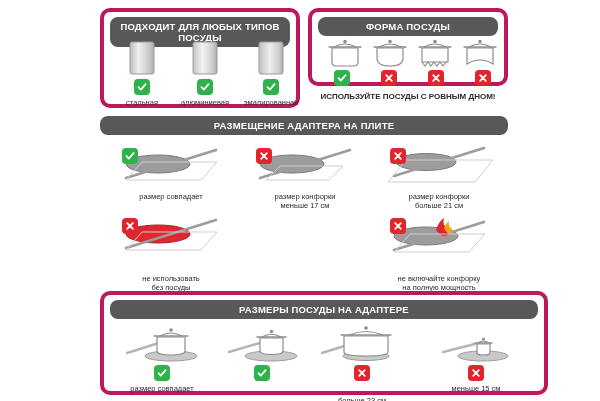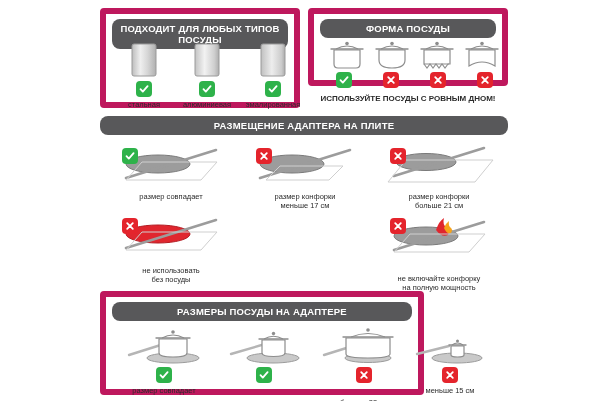--- a/index.html
+++ b/index.html
@@ -6,22 +6,22 @@
   body{
     width:600px;height:401px;
     background:#ffffff;
     font-family:"Liberation Sans", sans-serif;
     color:#2b2b2b;
     overflow:hidden;
     position:relative;
   }
   .panel{
     position:absolute;
-    border:6px solid #be185d;
-    border-radius:4px;
+    border:4px solid #be185d;
+    border-radius:10px;
     background:#fff;
     box-sizing:border-box;
   }
   .panel-title{
     background:#58585a;
     color:#ffffff;
     font-size:9.5px;
     font-weight:bold;
     letter-spacing:.2px;
     text-align:center;
@@ -249,21 +249,21 @@
       <path d="M20 38 L95 38" stroke="#cfcfcf" stroke-width="1"></path>
       <path d="M20 38 L36 20" stroke="#cfcfcf" stroke-width="1"></path>
       <path d="M95 38 L111 20" stroke="#cfcfcf" stroke-width="1"></path>
       <path d="M36 20 L111 20" stroke="#cfcfcf" stroke-width="1"></path>
     </svg>
     <div class="mark no" style="position:absolute;left:16px;top:6px;">
       <svg width="10" height="10" viewBox="0 0 10 10">
           <path d="M2.2 2.2 L7.8 7.8 M7.8 2.2 L2.2 7.8" stroke="#fff" stroke-width="1.8" stroke-linecap="round"></path>
         </svg>
     </div>
-    <div class="caption" style="margin-top:8px;white-space:pre-line;">не использовать
+    <div class="caption" style="margin-top:16px;white-space:pre-line;">не использовать
 без посуды</div>
   </div>
 
 
   <div class="item" style="left:274px;top:96px;width:130px;">
     <svg width="130" height="42" viewBox="0 0 130 42">
       <ellipse cx="52" cy="24" rx="32" ry="9" fill="#9c9c9c" stroke="#7a7a7a" stroke-width="1"></ellipse>
       <path d="M20 38 L110 10" stroke="#9c9c9c" stroke-width="2.6" stroke-linecap="round"></path>
       <path d="M62 18 q3 -9 8 -12 q-2 7 3 10 q3 2 1 7 q-6 3 -12 -5 z" fill="#e0262e"></path>
       <path d="M70 16 q2 -5 5 -7 q-1 5 2 7 q2 2 0 5 q-4 2 -7 -5 z" fill="#f6a31c"></path>
@@ -275,21 +275,21 @@
     <div class="mark no" style="position:absolute;left:16px;top:6px;">
       <svg width="10" height="10" viewBox="0 0 10 10">
           <path d="M2.2 2.2 L7.8 7.8 M7.8 2.2 L2.2 7.8" stroke="#fff" stroke-width="1.8" stroke-linecap="round"></path>
         </svg>
     </div>
     <div class="caption" style="margin-top:16px;white-space:pre-line;">не включайте конфорку
 на полную мощность</div>
   </div>
 </div>
 
-<div class="panel" style="left:100px;top:291px;width:324px;height:104px;">
+<div class="panel" style="left:100px;top:291px;width:448px;height:104px;">
   <div class="panel-title">РАЗМЕРЫ ПОСУДЫ НА АДАПТЕРЕ</div>
 
   <div class="item" style="left:10px;top:28px;width:96px;">
     <div style="display:flex;justify-content:center;">
       <svg width="82" height="40" viewBox="0 0 82 40">
         <path d="M6 30 L44 18" stroke="#b5b5b5" stroke-width="2.4" stroke-linecap="round"></path>
         <ellipse cx="50" cy="33" rx="26" ry="5" fill="#c9c9c9" stroke="#9b9b9b" stroke-width="1"></ellipse>
         <path d="M36 14 h28 v14 q0 4 -14 4 q-14 0 -14 -4 z" fill="#fff" stroke="#8d8d8d" stroke-width="1.2"></path>
         <path d="M33 13 h34" stroke="#8d8d8d" stroke-width="1.4" stroke-linecap="round"></path>
         <path d="M39 13 q11 -6 22 0" fill="none" stroke="#8d8d8d" stroke-width="1.2"></path>
@@ -340,21 +340,21 @@
     <div style="display:flex;justify-content:center;margin-top:2px;">
       <div class="mark no">
         <svg width="10" height="10" viewBox="0 0 10 10">
             <path d="M2.2 2.2 L7.8 7.8 M7.8 2.2 L2.2 7.8" stroke="#fff" stroke-width="1.8" stroke-linecap="round"></path>
           </svg>
       </div>
     </div>
     <div class="caption" style="margin-top:15px;white-space:pre-line;">больше 23 см</div>
   </div>
 
-  <div class="item" style="left:296px;top:28px;width:96px;">
+  <div class="item" style="left:324px;top:28px;width:96px;">
     <div style="display:flex;justify-content:center;">
       <svg width="82" height="40" viewBox="0 0 82 40">
         <path d="M8 29 L40 21" stroke="#b5b5b5" stroke-width="2.4" stroke-linecap="round"></path>
         <ellipse cx="48" cy="33" rx="25" ry="5" fill="#c9c9c9" stroke="#9b9b9b" stroke-width="1"></ellipse>
         <path d="M42 21 h13 v9 q0 2 -6.5 2 q-6.5 0 -6.5 -2 z" fill="#fff" stroke="#8d8d8d" stroke-width="1.2"></path>
         <path d="M40 20 h17" stroke="#8d8d8d" stroke-width="1.4" stroke-linecap="round"></path>
         <path d="M43 20 q5.5 -4 11 0" fill="none" stroke="#8d8d8d" stroke-width="1.2"></path>
         <circle cx="48.5" cy="16" r="1.5" fill="#8d8d8d"></circle>
       </svg>
     </div>

